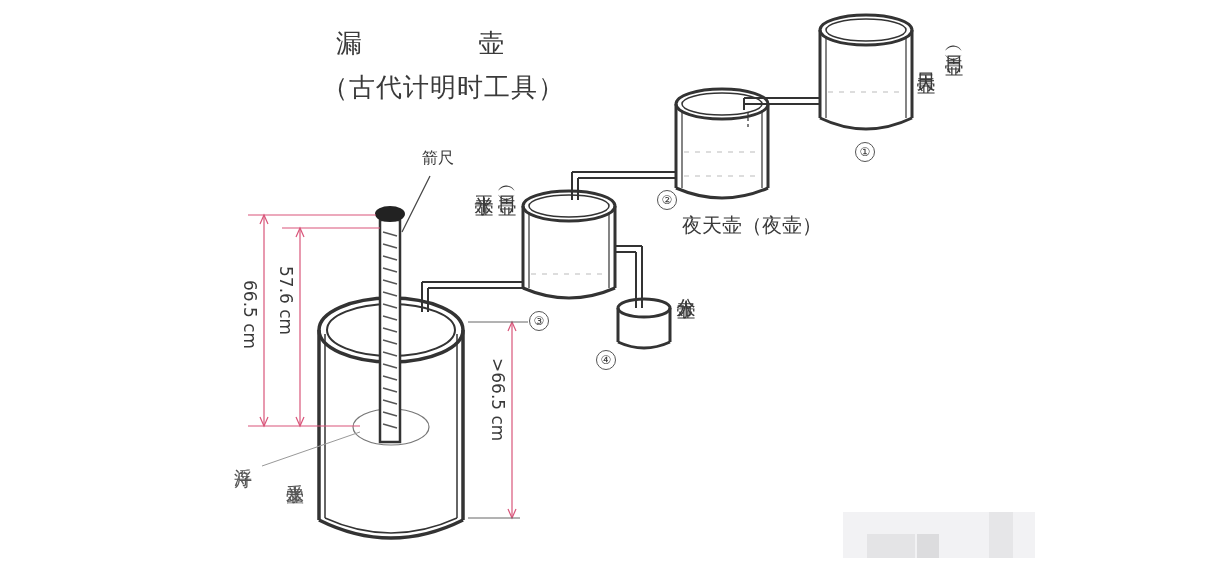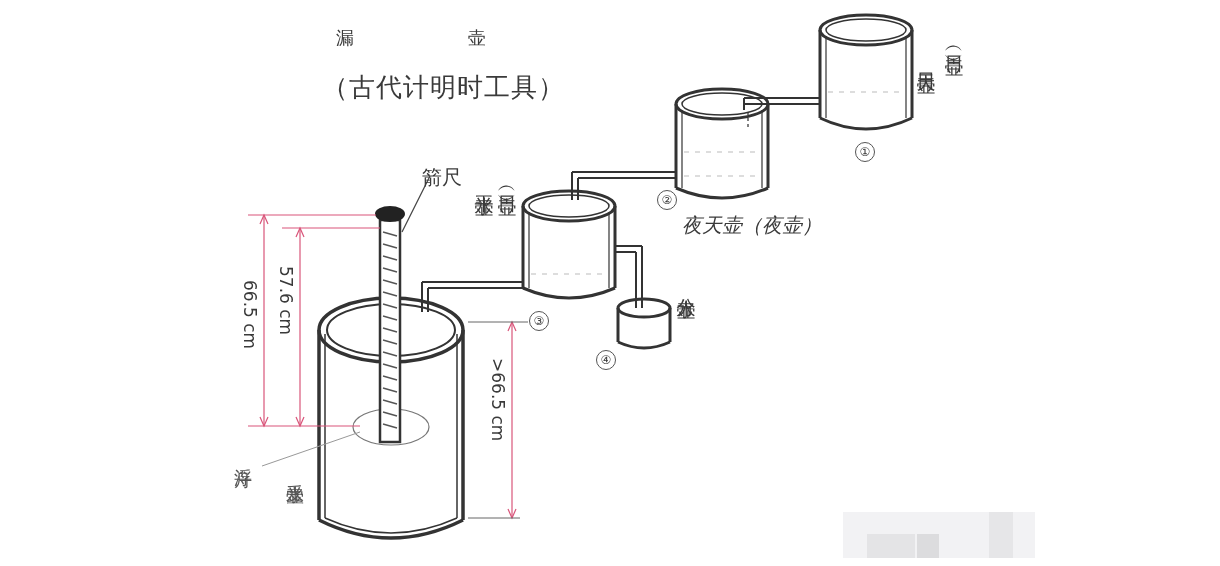--- a/index.html
+++ b/index.html
@@ -1,19 +1,19 @@
 <!DOCTYPE html>
 <html><head>
 <meta charset="utf-8">
 <style>
   html, body { margin: 0; padding: 0; background: #ffffff; }
   body { width: 1220px; height: 566px; position: relative; overflow: hidden;
          font-family: "DejaVu Serif", serif; color: #3a3a3a; }
   .abs { position: absolute; }
-  .title-main { left: 336px; top: 26px; font-size: 18px; letter-spacing: 2px; }
+  .title-main { left: 336px; top: 26px; font-size: 26px; letter-spacing: 2px; }
   .title-main span { display: inline-block; }
   .title-sub { left: 322px; top: 70px; font-size: 26px; letter-spacing: 1px; }
   .vlabel { writing-mode: vertical-rl; font-size: 19px; line-height: 22px; letter-spacing: 1px; }
   .hlabel { font-size: 19px; }
   .circ { width: 18px; height: 18px; border: 1.5px solid #555; border-radius: 50%;
           font-size: 12px; line-height: 18px; text-align: center; background: #fff;
           font-family: "DejaVu Sans", sans-serif; }
   .dim-rot90 { font-family: "DejaVu Sans", sans-serif; font-size: 17px; color: #3a3a3a;
          transform: rotate(90deg); transform-origin: left top; white-space: nowrap; }
   svg { position: absolute; left: 0; top: 0; }
@@ -161,30 +161,30 @@
   <span>漏</span>
   <span style="margin-left:104px">壶</span>
 </div>
 <div class="abs title-sub">（古代计明时工具）</div>
 
 <div class="abs vlabel" style="left:916px; top:58px;">日天壶</div>
 <div class="abs vlabel" style="left:944px; top:40px;">（日壶）</div>
 <div class="abs circ" style="left:855px; top:142px;">①</div>
 
 <div class="abs circ" style="left:657px; top:190px;">②</div>
-<div class="abs hlabel" style="left:682px; top:212px; font-size:20px;font-style:italic;">夜天壶（夜壶）</div>
+<div class="abs hlabel" style="left:682px; top:212px; font-size:20px;">夜天壶（夜壶）</div>
 
 <div class="abs vlabel" style="left:474px; top:180px;">平水壶</div>
 <div class="abs vlabel" style="left:497px; top:180px;">（日壶）</div>
 <div class="abs circ" style="left:529px; top:311px;">③</div>
 
 <div class="abs vlabel" style="left:676px; top:283px;">分水壶</div>
 <div class="abs circ" style="left:596px; top:350px;">④</div>
 
-<div class="abs hlabel" style="left:422px; top:164px; font-size:20px;">箭尺</div>
+<div class="abs hlabel" style="left:422px; top:148px; font-size:16px;">箭尺</div>
 <div class="abs vlabel" style="left:232px; top:454px; color:#555; font-size:18px;">浮舟</div>
 <div class="abs vlabel" style="left:284px; top:470px; color:#555; font-size:18px;">受水壶</div>
 
 <div class="abs dim-rot90" style="left:260px; top:280px;">66.5 cm</div>
 <div class="abs dim-rot90" style="left:296px; top:266px;">57.6 cm</div>
 <div class="abs dim-rot90" style="left:508px; top:358px;">&gt;66.5 cm</div>
 
 <div class="abs watermark">
   <div class="wm-cell" style="left:0;top:0;width:192px;height:46px;background:#f2f2f4;"></div>
   <div class="wm-cell" style="left:24px;top:22px;width:48px;height:24px;background:#e4e4e6;"></div>

